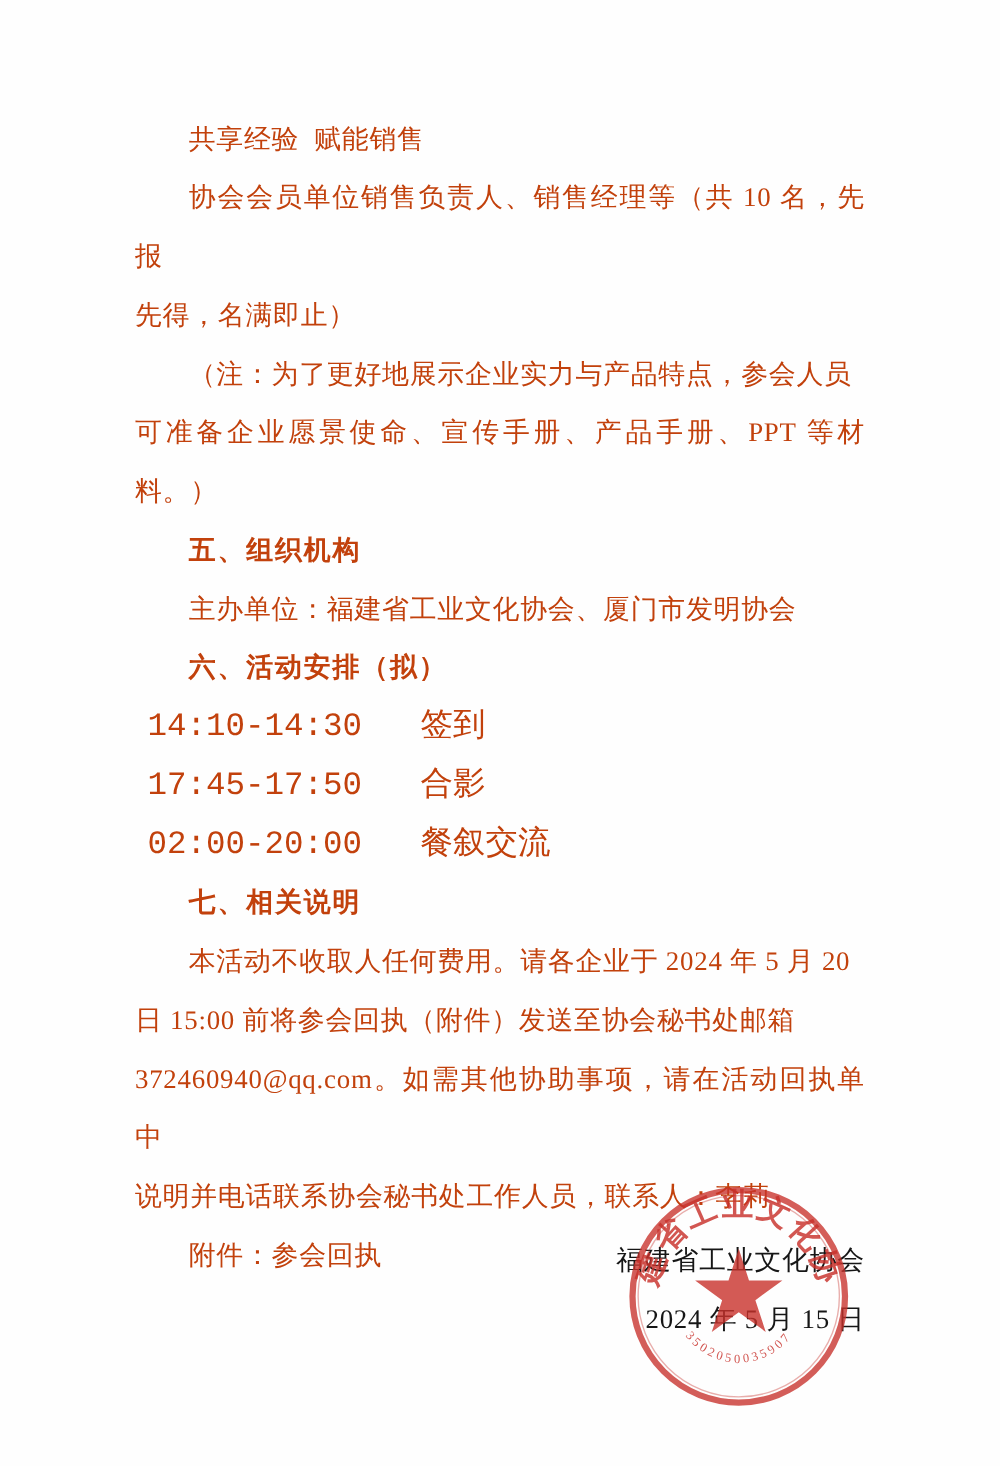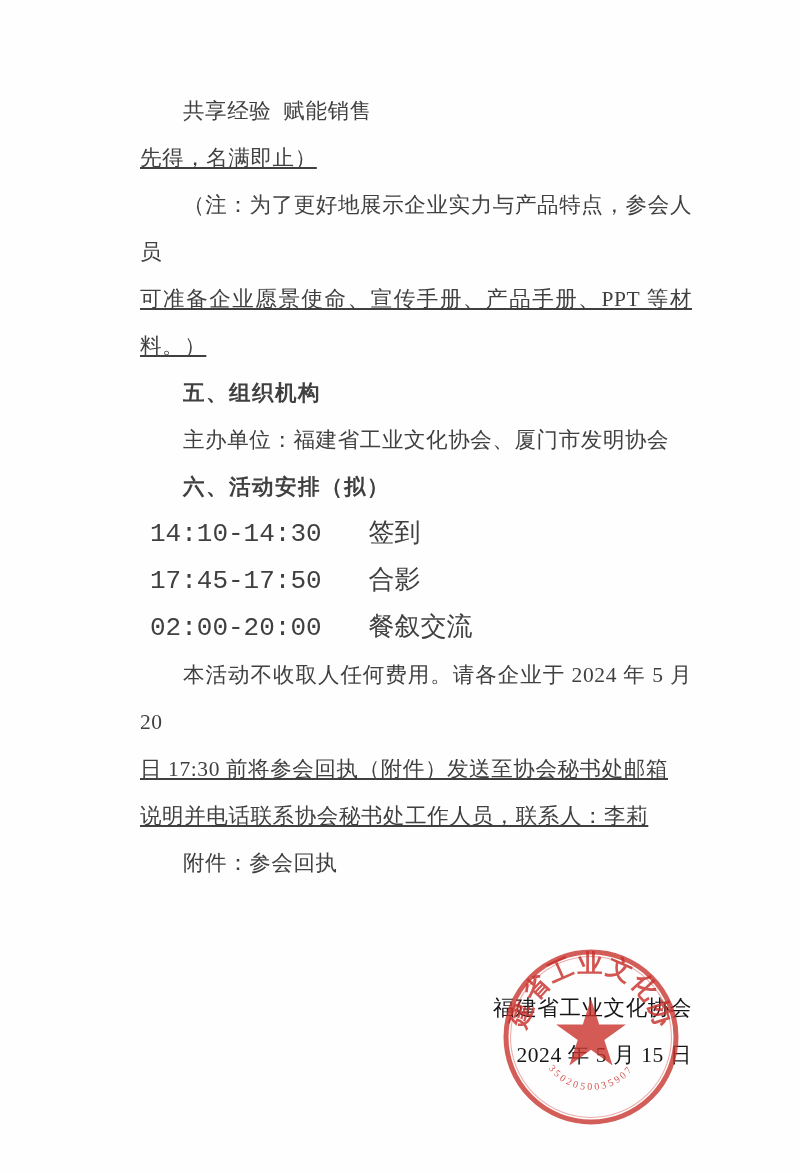--- a/index.html
+++ b/index.html
@@ -24,41 +24,39 @@
     position: absolute;
     left: 108px;
     top: 88px;
     width: 584px;
   }
   .line {
     font-size: 21.5px;
     line-height: 47px;
     letter-spacing: 0.6px;
     white-space: pre-wrap;
-    color: #404040;
-    margin-left: 32px;
+    color: #c2410c;
   }
   .indent {
     text-indent: 43px;
   }
   .heading {
     font-weight: bold;
     text-indent: 43px;
     letter-spacing: 1.5px;
   }
   .para {
     text-indent: 43px;
     text-align: justify;
     text-justify: inter-ideograph;
   }
   .para-cont {
     text-indent: 0;
     text-align: justify;
     text-justify: inter-ideograph;
-    text-decoration: underline;
   }
   .schedule {
     text-indent: 10px;
     letter-spacing: 0.4px;
   }
   .mono-seg {
     font-family: "Liberation Mono", "DejaVu Sans Mono", monospace;
     font-size: 26px;
     letter-spacing: 0;
   }
@@ -88,31 +86,34 @@
     display: block;
   }
 </style>
 </head>
 <body>
 
 <div class="page">
 
   <div class="doc-body">
     <div class="line indent">共享经验  赋能销售</div>
+    <div class="line para">协会会员单位销售负责人、销售经理等（共 10 名，先报</div>
     <div class="line para-cont">先得，名满即止）</div>
     <div class="line para">（注：为了更好地展示企业实力与产品特点，参会人员</div>
     <div class="line para-cont">可准备企业愿景使命、宣传手册、产品手册、PPT 等材料。）</div>
     <div class="line heading">五、组织机构</div>
     <div class="line para">主办单位：福建省工业文化协会、厦门市发明协会</div>
     <div class="line heading">六、活动安排（拟）</div>
     <div class="line schedule mono-seg">14:10-14:30   签到</div>
     <div class="line schedule mono-seg">17:45-17:50   合影</div>
     <div class="line schedule mono-seg">02:00-20:00   餐叙交流</div>
+    <div class="line heading">七、相关说明</div>
     <div class="line para">本活动不收取人任何费用。请各企业于 2024 年 5 月 20</div>
-    <div class="line para-cont">日 17:30 前将参会回执（附件）发送至协会秘书处邮箱</div>
+    <div class="line para-cont">日 15:00 前将参会回执（附件）发送至协会秘书处邮箱</div>
+    <div class="line para-cont">372460940@qq.com。如需其他协助事项，请在活动回执单中</div>
     <div class="line para-cont">说明并电话联系协会秘书处工作人员，联系人：李莉</div>
     <div class="line para">附件：参会回执</div>
   </div>
 
   <div class="sign-block">
     <div class="sign-line">福建省工业文化协会</div>
     <div class="sign-line">2024 年 5 月 15 日</div>
   </div>
 
   <div class="stamp">

